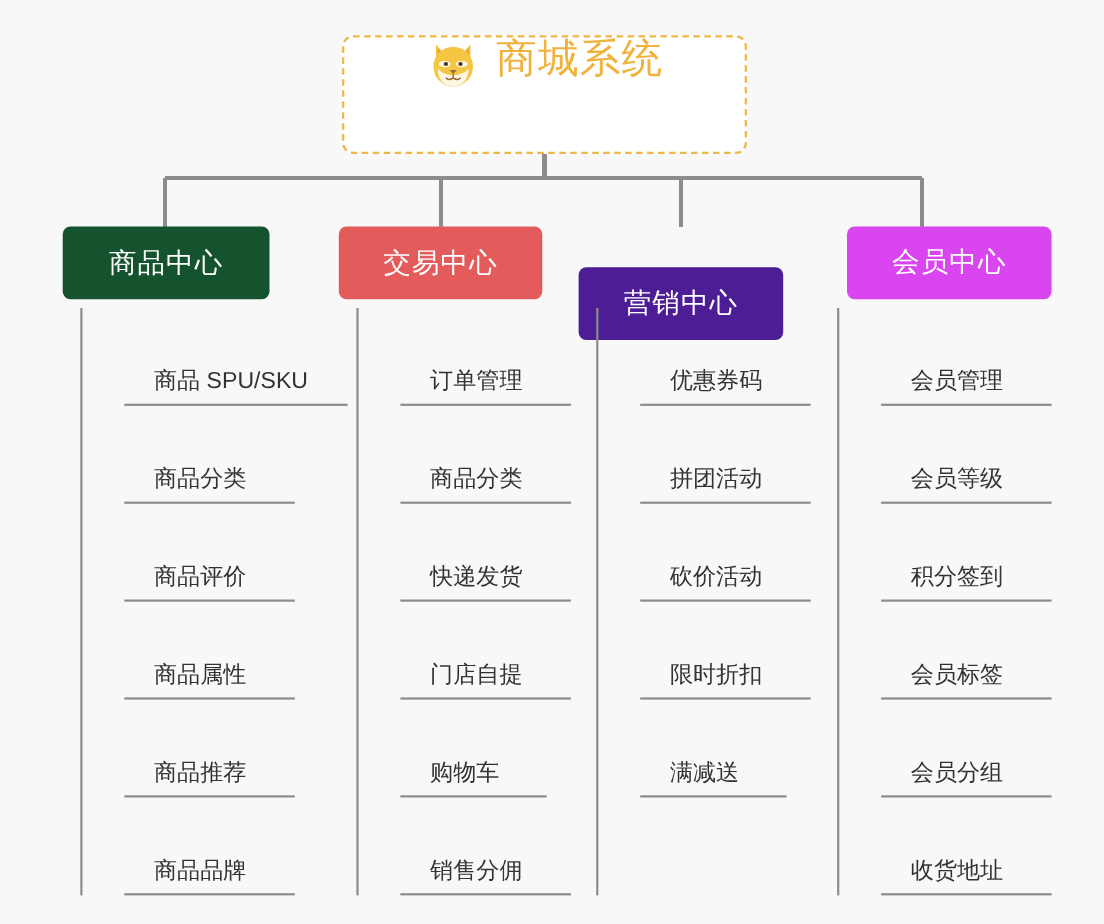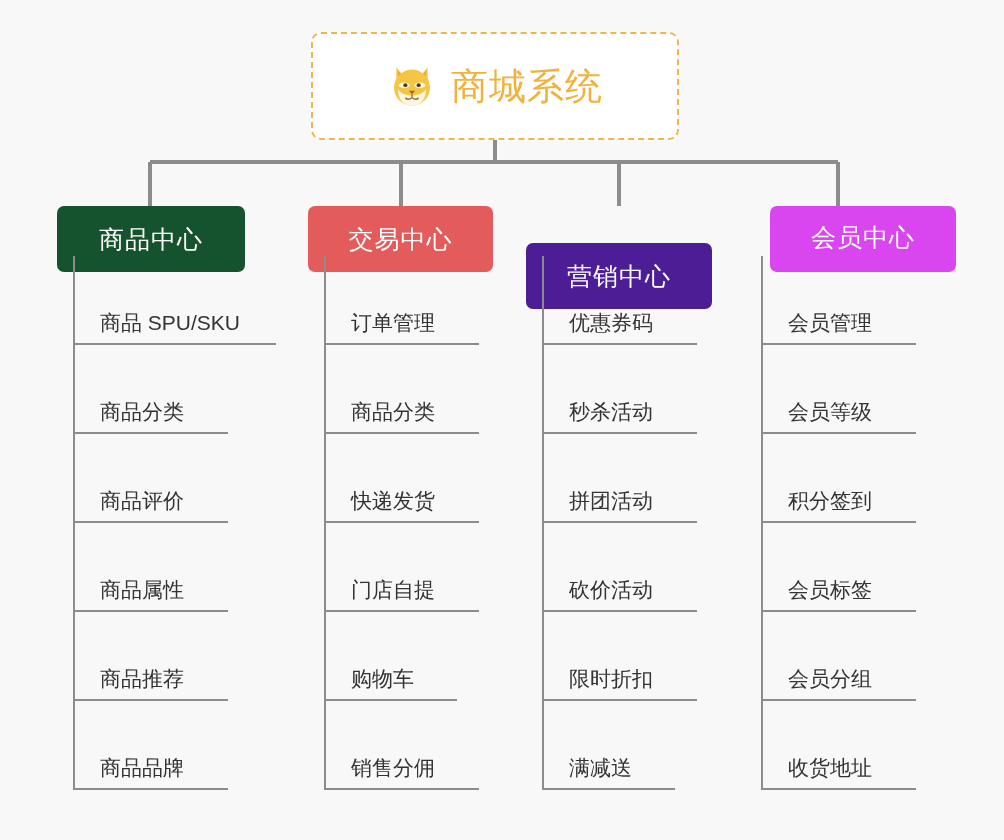--- a/index.html
+++ b/index.html
@@ -35,21 +35,21 @@
     position: absolute;
     left: 311px;
     top: 32px;
     width: 368px;
     height: 108px;
     box-sizing: border-box;
     background: #ffffff;
     border: 2px dashed #edb74a;
     border-radius: 10px;
     display: flex;
-    align-items: center;
+    align-items: flex-start;
     justify-content: center;
     gap: 14px;
   }
   .root-title {
     color: #f0b23c;
     font-size: 37px;
     line-height: 1;
     letter-spacing: 1px;
     white-space: nowrap;
   }
@@ -75,21 +75,22 @@
     color: #ffffff;
     font-size: 25px;
     line-height: 1;
     letter-spacing: 1px;
     white-space: nowrap;
   }
 
   
   .leaf-col {
     position: absolute;
-    top: 256px;
+    top: 280px;
+    padding-left: 40px;
   }
   .spine {
     position: absolute;
     left: 0;
     top: 0;
     width: 2px;
     background: #8c8c8c;
   }
   .leaf-item {
     position: relative;
@@ -213,24 +214,20 @@
       <div class="cat-box" style="left: 526px; width: 186px; background: #4c1d95; margin-top: 37px;">
         <span class="cat-label">营销中心</span>
       </div>
       <div class="leaf-col" style="left: 542px; width: 240px; height: 534px;">
         <div class="spine" style="height: 534px;"></div>
         <div class="leaf-item">
           <span class="leaf-text">优惠券码</span>
           <div class="leaf-rule" style="width: 155px;"></div>
         </div>
         <div class="leaf-item">
-          <span class="leaf-text">秒杀活动</span>
-          <div class="leaf-rule" style="width: 155px;"></div>
-        </div>
-        <div class="leaf-item">
           <span class="leaf-text">拼团活动</span>
           <div class="leaf-rule" style="width: 155px;"></div>
         </div>
         <div class="leaf-item">
           <span class="leaf-text">砍价活动</span>
           <div class="leaf-rule" style="width: 155px;"></div>
         </div>
         <div class="leaf-item">
           <span class="leaf-text">限时折扣</span>
           <div class="leaf-rule" style="width: 155px;"></div>

